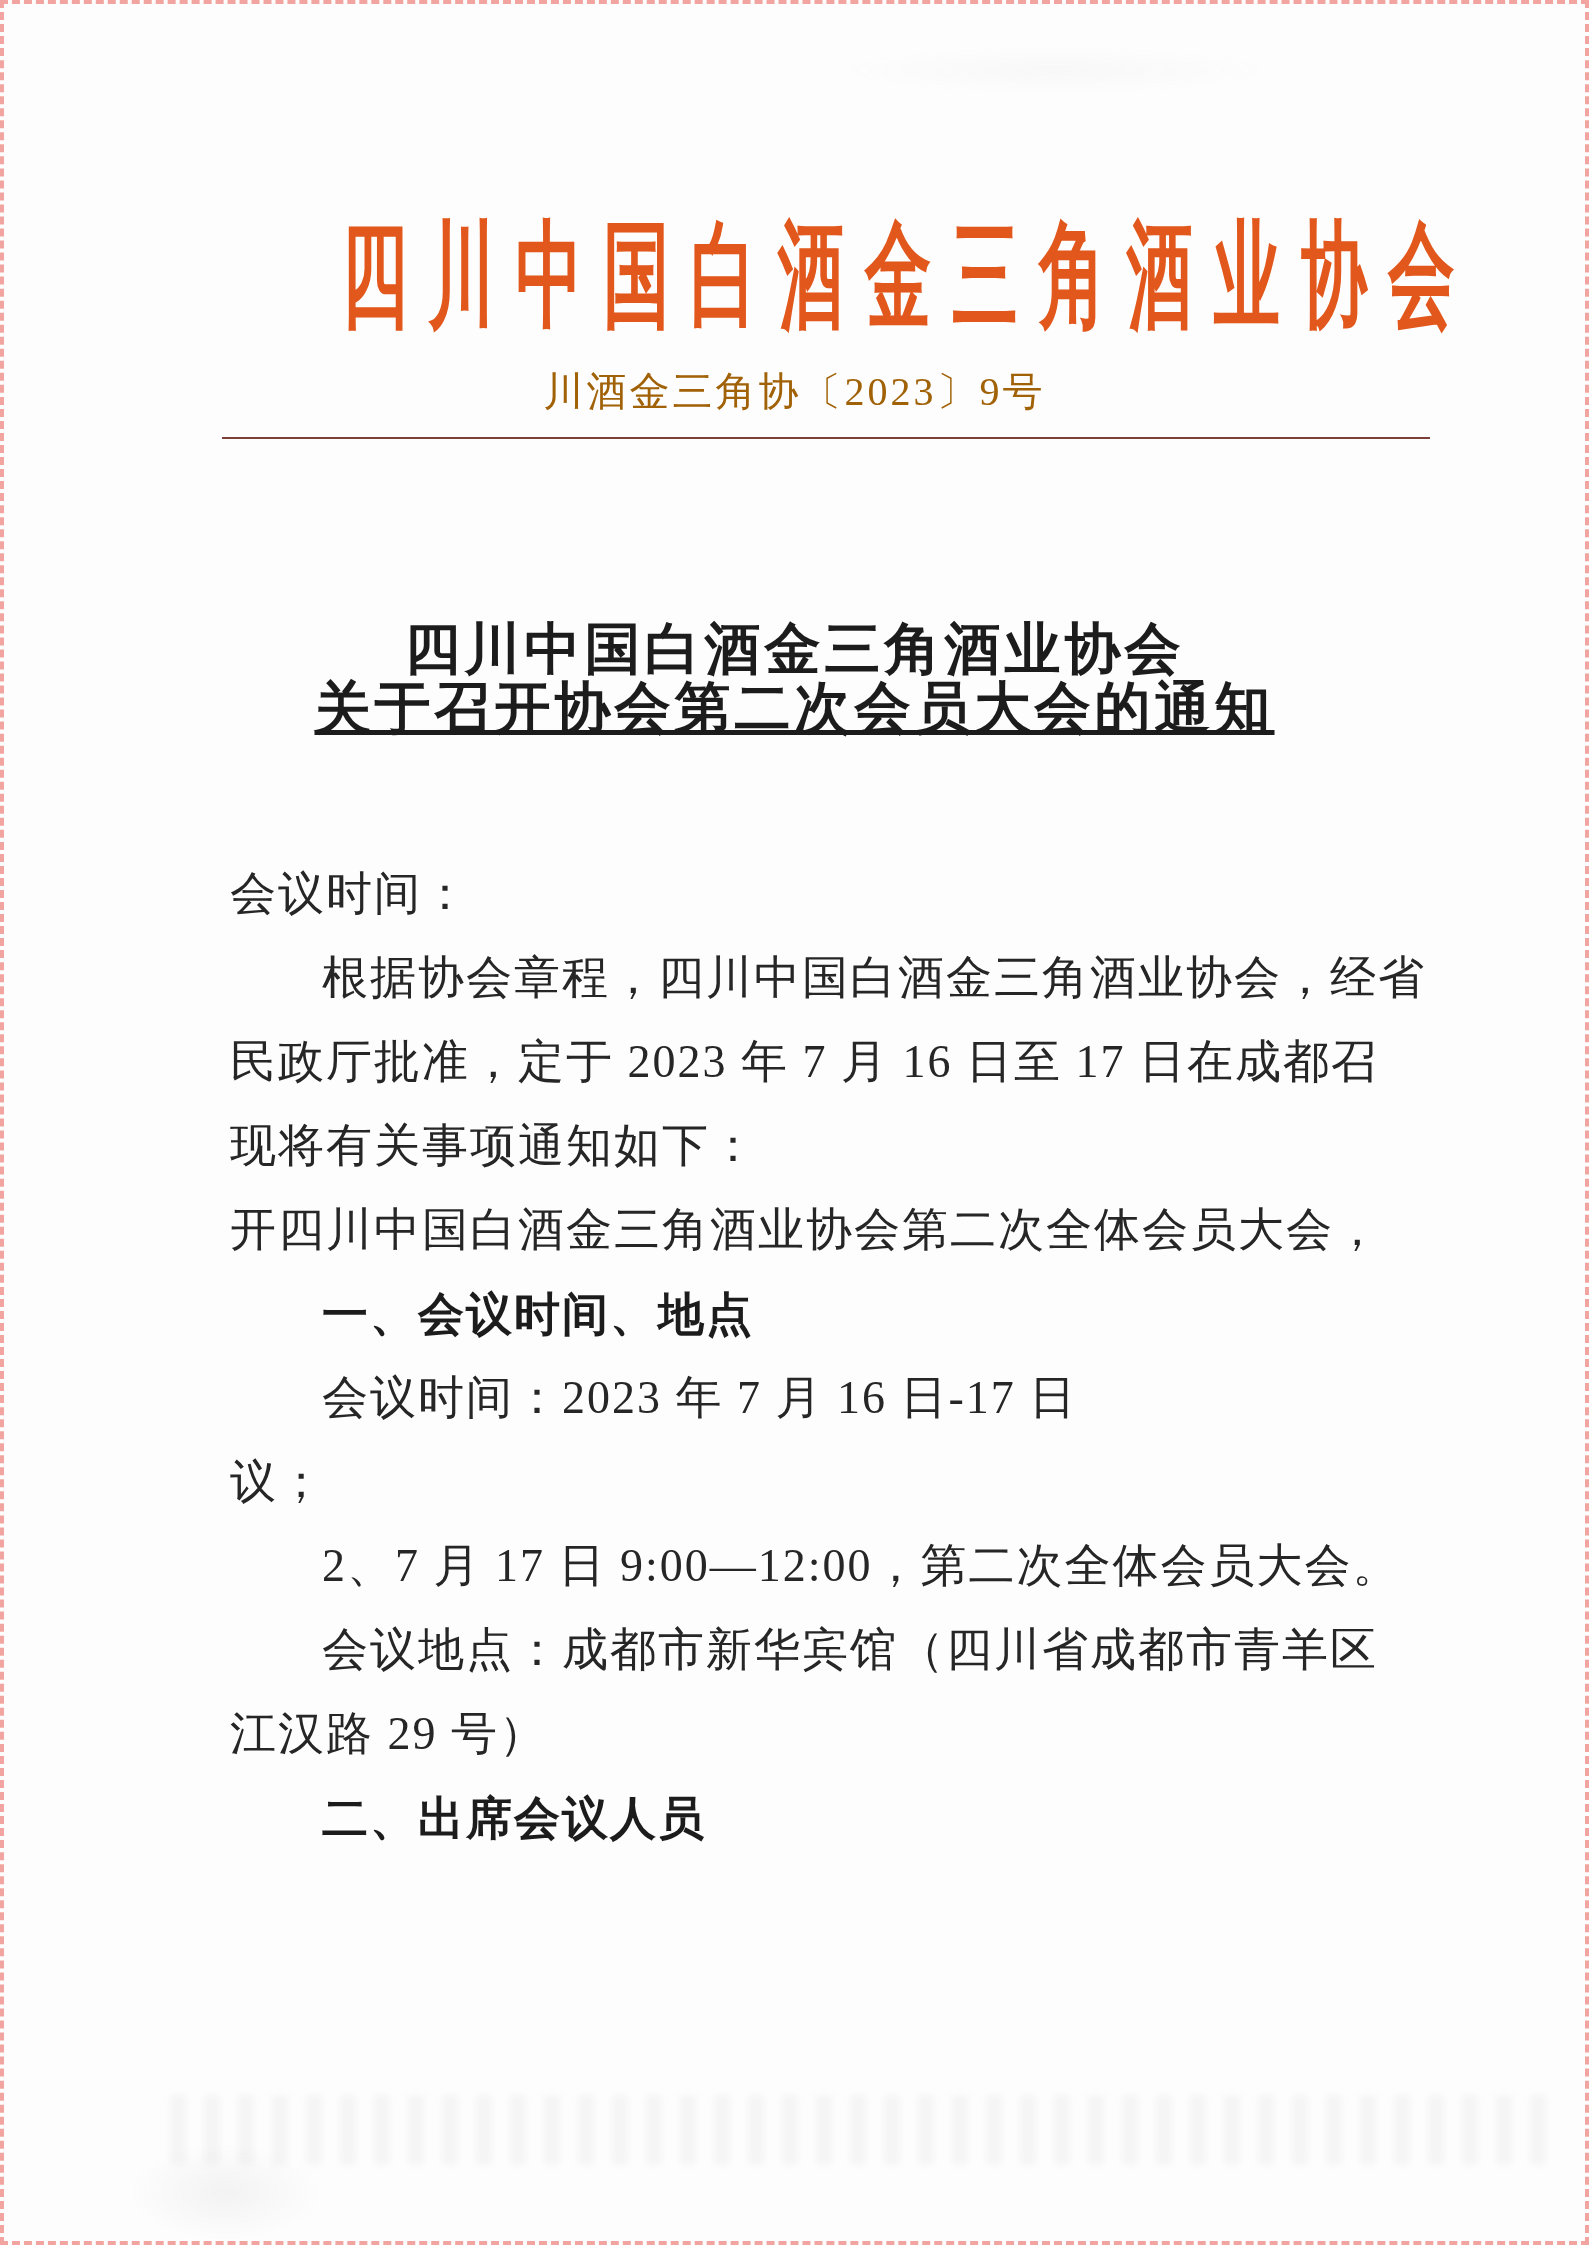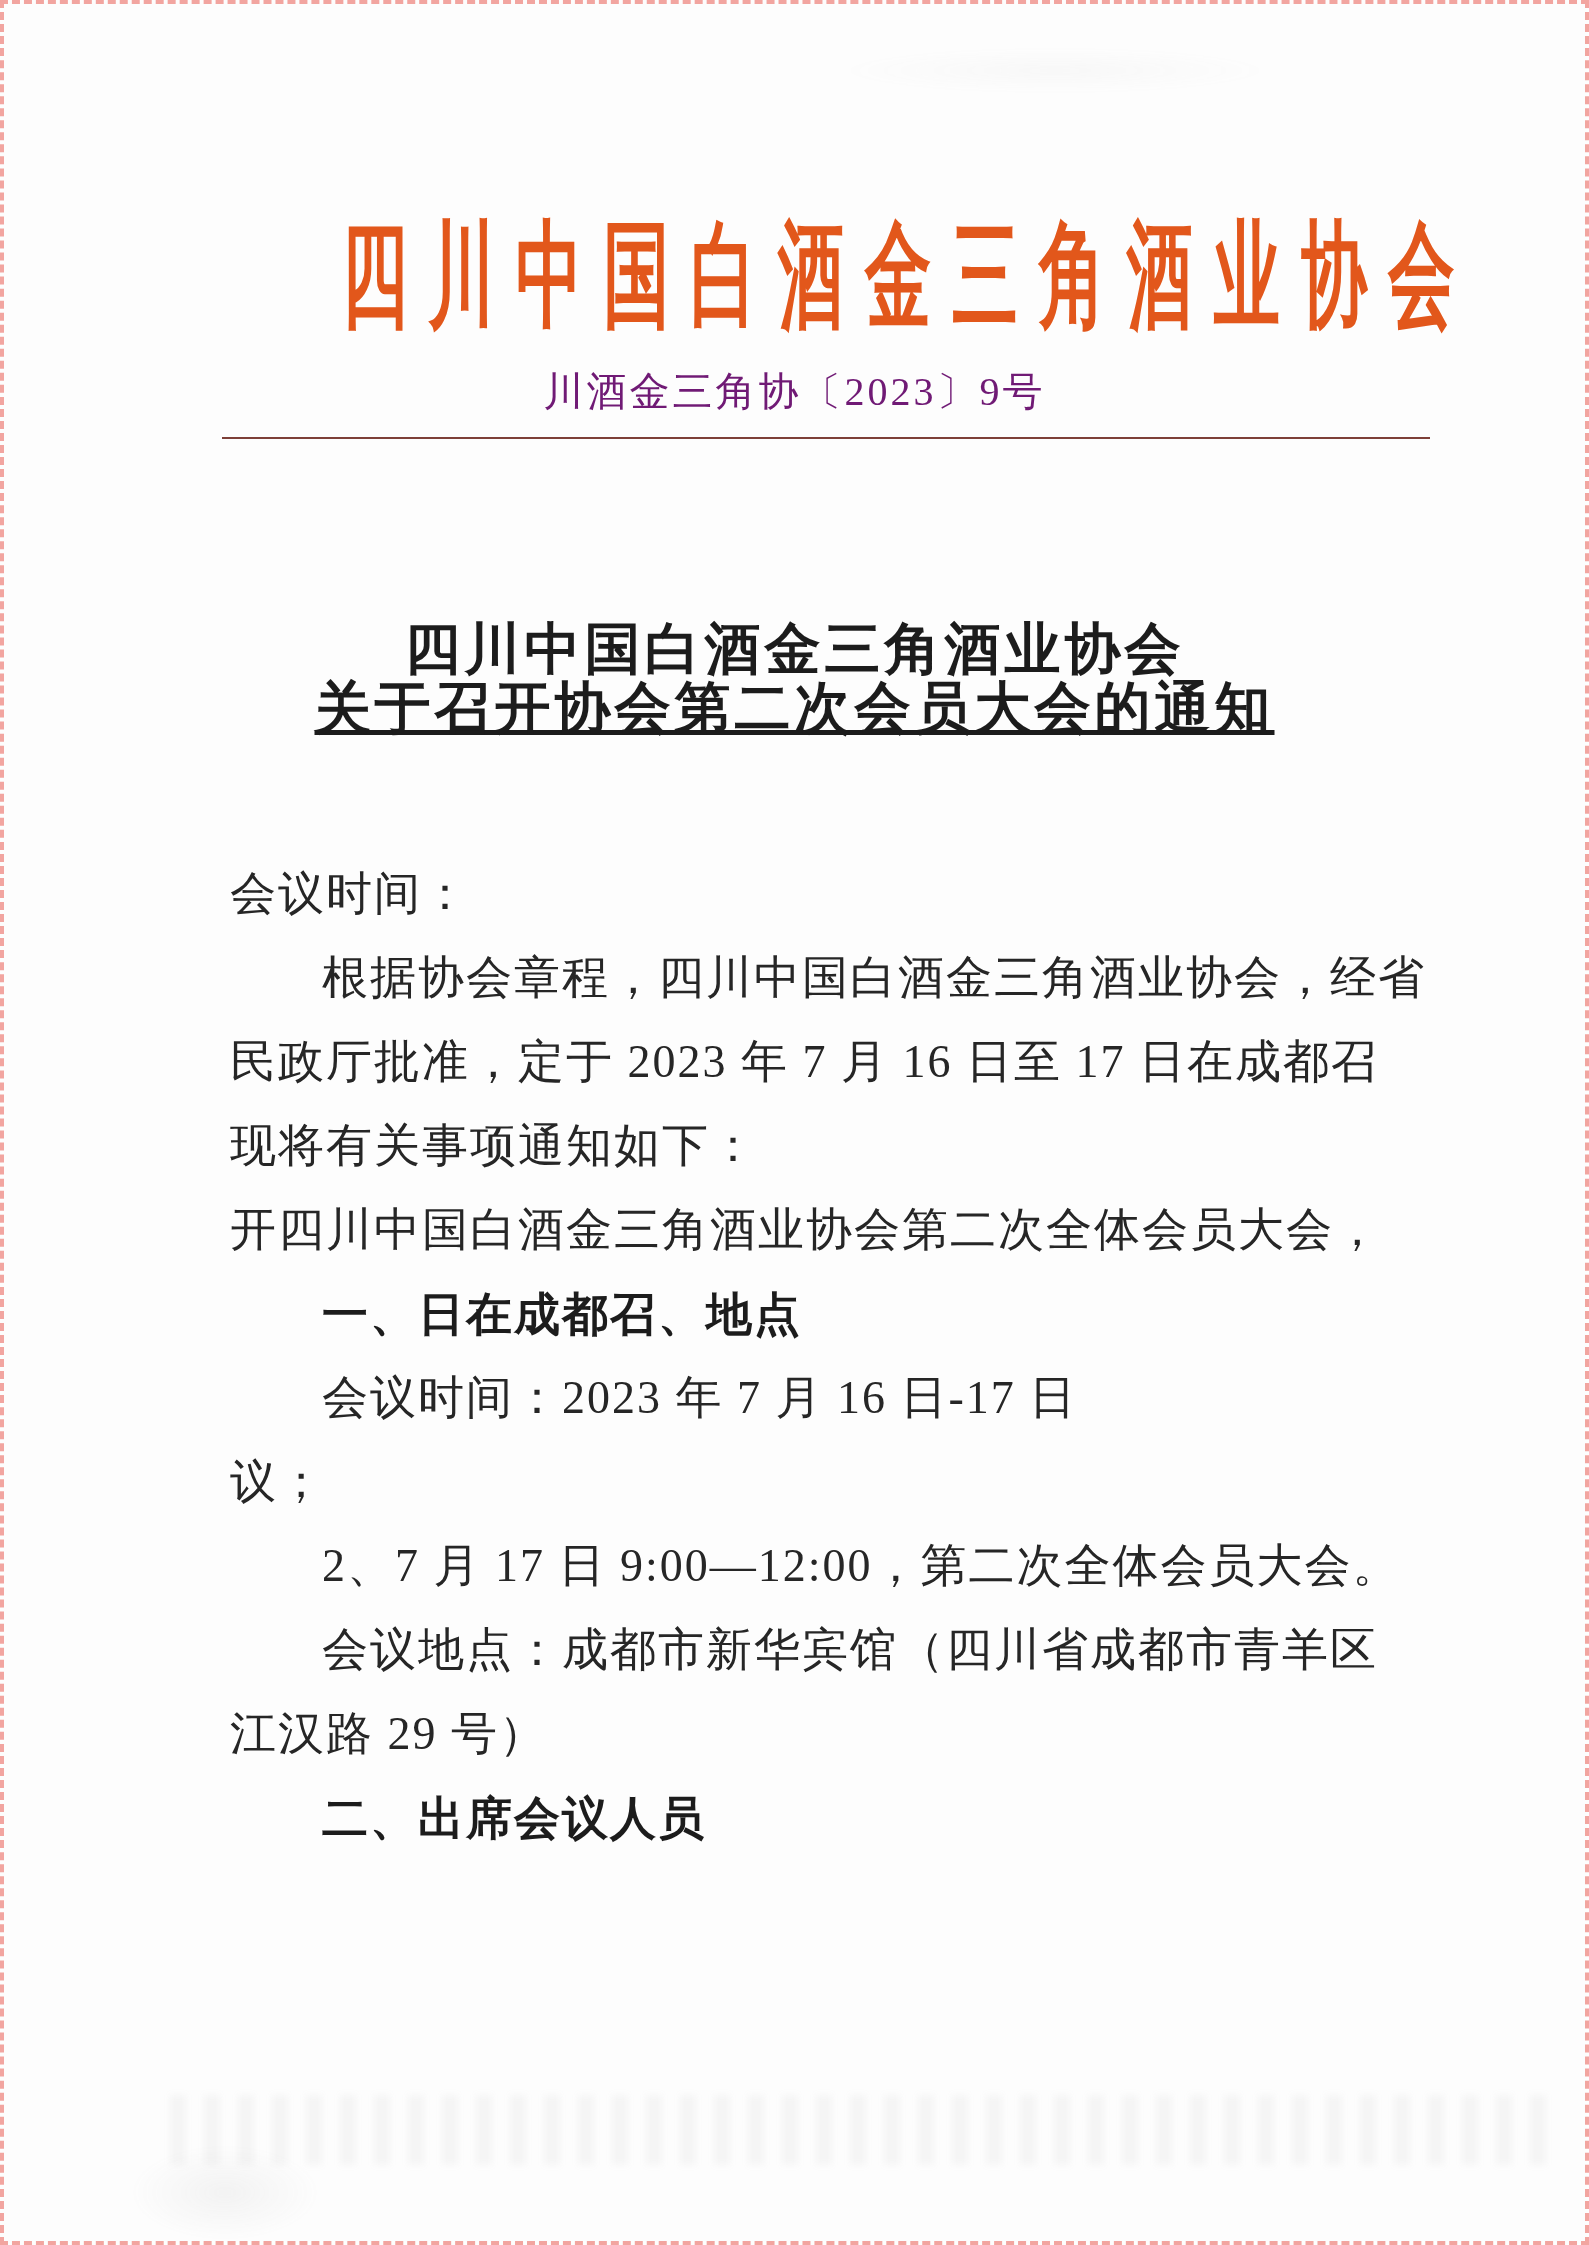--- a/index.html
+++ b/index.html
@@ -27,21 +27,21 @@
     color: #e2571b;
     white-space: nowrap;
     transform: scaleX(0.57);
     transform-origin: 50% 50%;
   }
   .doc-number {
     position: absolute; top: 372px; left: 0; width: 100%;
     text-align: center;
     font-size: 40px; line-height: 40px;
     letter-spacing: 3px;
-    color: #701a75;
+    color: #a16207;
     white-space: nowrap;
   }
   .divider {
     position: absolute; top: 437px; left: 222px;
     width: 1208px; height: 2px;
     background: #7d4038;
   }
   .doc-title {
     position: absolute; left: 0; width: 100%;
     text-align: center;
@@ -111,21 +111,21 @@
 <div class="doc-title line1">四川中国白酒金三角酒业协会</div>
 
 <div class="doc-title line2">关于召开协会第二次会员大会的通知</div>
 
 <div class="body-text">
     <div class="body-line">会议时间：</div>
     <div class="body-line indent">根据协会章程，四川中国白酒金三角酒业协会，经省</div>
     <div class="body-line">民政厅批准，定于 2023 年 7 月 16 日至 17 日在成都召</div>
     <div class="body-line">现将有关事项通知如下：</div>
     <div class="body-line">开四川中国白酒金三角酒业协会第二次全体会员大会，</div>
-    <div class="body-line indent bold">一、日在成都召、地点</div>
+    <div class="body-line indent bold">一、会议时间、地点</div>
     <div class="body-line indent">会议时间：2023 年 7 月 16 日-17 日</div>
     <div class="body-line">议；</div>
     <div class="body-line indent">2、7 月 17 日 9:00—12:00，第二次全体会员大会。</div>
     <div class="body-line indent">会议地点：成都市新华宾馆（四川省成都市青羊区</div>
     <div class="body-line">江汉路 29 号）</div>
     <div class="body-line indent bold">二、出席会议人员</div>
   </div>
 
 <div class="ghost-band"></div>
 <div class="ghost-blob"></div>

